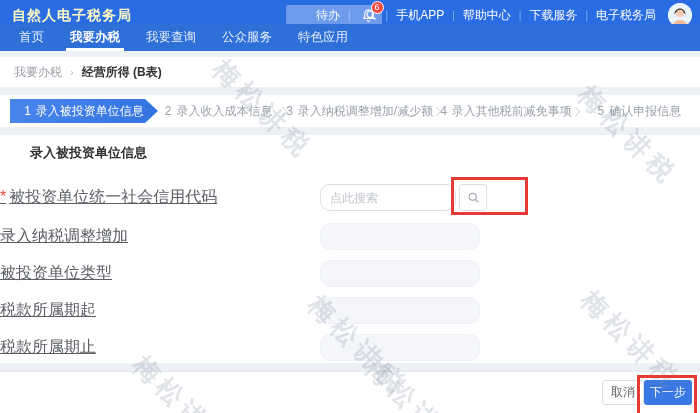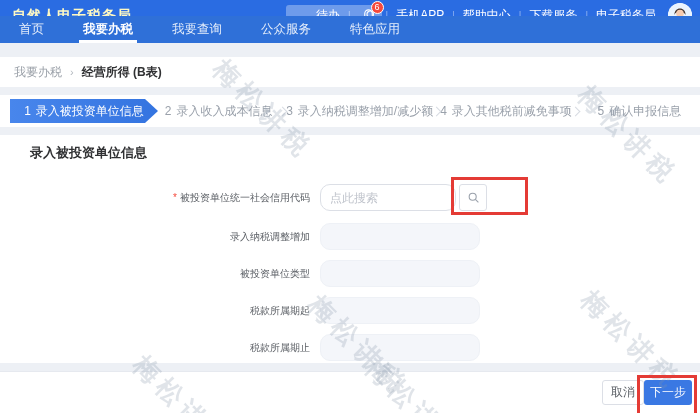--- a/index.html
+++ b/index.html
@@ -16,39 +16,39 @@
   .top-search { position:absolute; left:286px; top:5px; width:96px; height:20px; background:rgba(255,255,255,.32); border-radius:3px; display:flex; align-items:center; }
   .top-search input { flex:1; min-width:0; background:transparent; border:0; outline:0; color:#fff; font-size:11px; padding:0 2px 0 8px; }
   .top-search svg { flex:none; margin-right:5px; }
   .top-menu { position:absolute; right:0; top:0; height:30px; display:flex; align-items:center; color:#fff; font-size:12px; }
   .tm-item { padding:0 8px; white-space:nowrap; cursor:pointer; }
   .tm-sep { color:rgba(255,255,255,.45); font-size:10px; }
   .bell-wrap { position:relative; padding:0 10px; height:30px; display:flex; align-items:center; cursor:pointer; }
   .badge { position:absolute; top:1px; right:2px; min-width:13px; height:13px; background:#f5493d; border:1px solid #ffffff; border-radius:7px; color:#fff; font-size:9px; line-height:11px; text-align:center; padding:0 3px; }
   .avatar { width:24px; height:24px; border-radius:50%; margin:0 8px 0 4px; overflow:hidden; flex:none; cursor:pointer; background:#eaf4fe; }
   
-  .navbar { position:absolute; left:0; top:16px; width:700px; height:27px; background:#2f70d8; display:flex; padding-left:6px; z-index:10;gap:13px; }
+  .navbar { position:absolute; left:0; top:24px; width:700px; height:27px; background:#2f70d8; display:flex; padding-left:6px; z-index:10; }
   .nav-item { line-height:27px; padding:0 13px; font-size:12.5px; color:rgba(255,255,255,.88); position:relative; white-space:nowrap; cursor:pointer; }
   .nav-item.active { font-weight:bold; color:#fff; }
   .nav-item.active::after { content:""; position:absolute; left:9px; right:9px; bottom:0; height:3px; background:#fff; }
   
   .breadcrumb { position:absolute; left:0; top:57px; width:700px; height:30px; background:#fff; display:flex; align-items:center; padding-left:14px; font-size:12px; }
   .bc-parent { color:#9aa0a8; cursor:pointer; }
   .bc-sep { margin:0 8px; color:#b3b8bf; font-size:11px; }
   .bc-current { color:#303133; font-weight:bold; }
   
   .steps-card { position:absolute; left:0; top:95px; width:700px; height:32px; background:#fff; display:flex; align-items:center; }
   .step-arrow { margin-left:10px; width:148px; height:24px; flex:none; background:linear-gradient(90deg,#4886ec,#3474e0); color:#fff; font-size:12px; display:flex; align-items:center; justify-content:center; gap:5px; clip-path:polygon(0 0, calc(100% - 13px) 0, 100% 50%, calc(100% - 13px) 100%, 0 100%); cursor:default; white-space:nowrap; }
   .step { flex:1; text-align:center; font-size:12px; color:#9aa1ab; white-space:nowrap; display:flex; align-items:center; justify-content:center; gap:5px; }
   .step-sep { width:7px; height:7px; border-top:1px solid #d7dbe2; border-right:1px solid #d7dbe2; transform:rotate(45deg); flex:none; }
   
   .form-card { position:absolute; left:0; top:135px; width:700px; height:228px; background:#fff; }
   .section-title { position:absolute; left:30px; top:9px; font-size:13px; font-weight:bold; color:#303133; }
   .frow { position:absolute; left:0; width:700px; height:27px; display:flex; align-items:center; }
-  .flabel { width:310px; flex:none; text-align:right; font-size:10px; color:#5c6066; white-space:nowrap; }
+  .flabel { width:310px; flex:none; font-size:16px; color:#5c6066; white-space:nowrap;text-decoration:underline; }
   .req { color:#f5493d; margin-right:3px; }
   .finput { margin-left:10px; width:136px; height:27px; border:1px solid #dcdfe6; border-radius:10px; font-size:12px; padding:0 9px; color:#333; background:#fff; outline:none; }
   .finput::placeholder { color:#c0c4cc; }
   .finput.disabled { background:#f4f6fa; border-color:#eef1f6; width:160px; }
   .search-btn { width:28px; height:27px; border:1px solid #dcdfe6; border-radius:3px; margin-left:3px; display:flex; align-items:center; justify-content:center; background:#fff; cursor:pointer; }
   
   .footer { position:absolute; left:0; bottom:0; width:700px; height:42px; background:#fff; border-top:1px solid #e6e9ef; display:flex; align-items:center; justify-content:flex-end; padding-right:8px; z-index:10; }
   .btn-cancel { width:42px; height:25px; background:#fff; border:1px solid #dcdfe6; border-radius:3px; font-size:12px; color:#5c6066; cursor:pointer; font-family:inherit; }
   .btn-next { width:48px; height:25px; background:#3a78e3; border:none; border-radius:3px; font-size:12px; color:#fff; cursor:pointer; font-family:inherit; }
   

